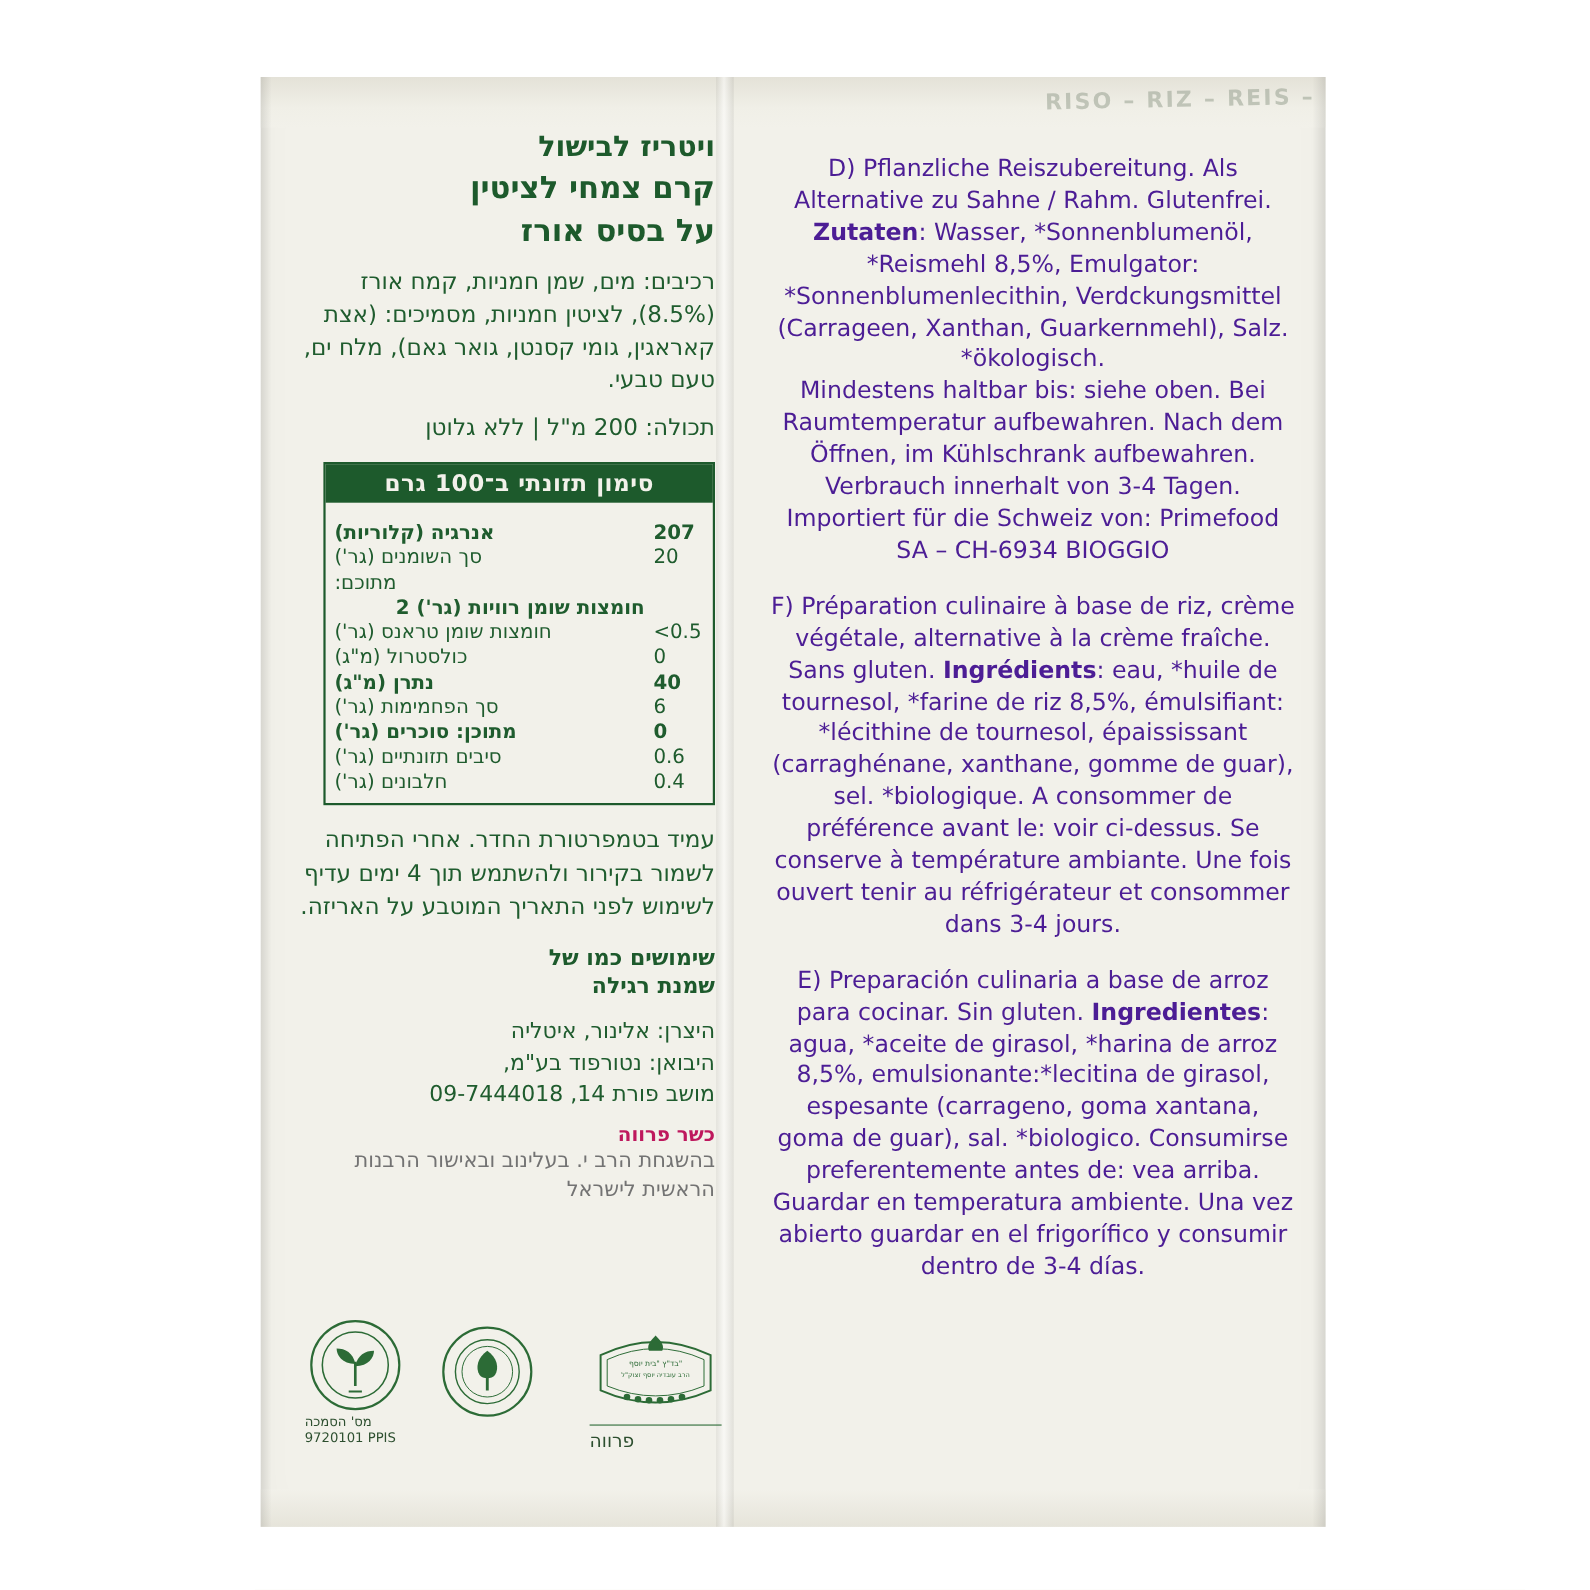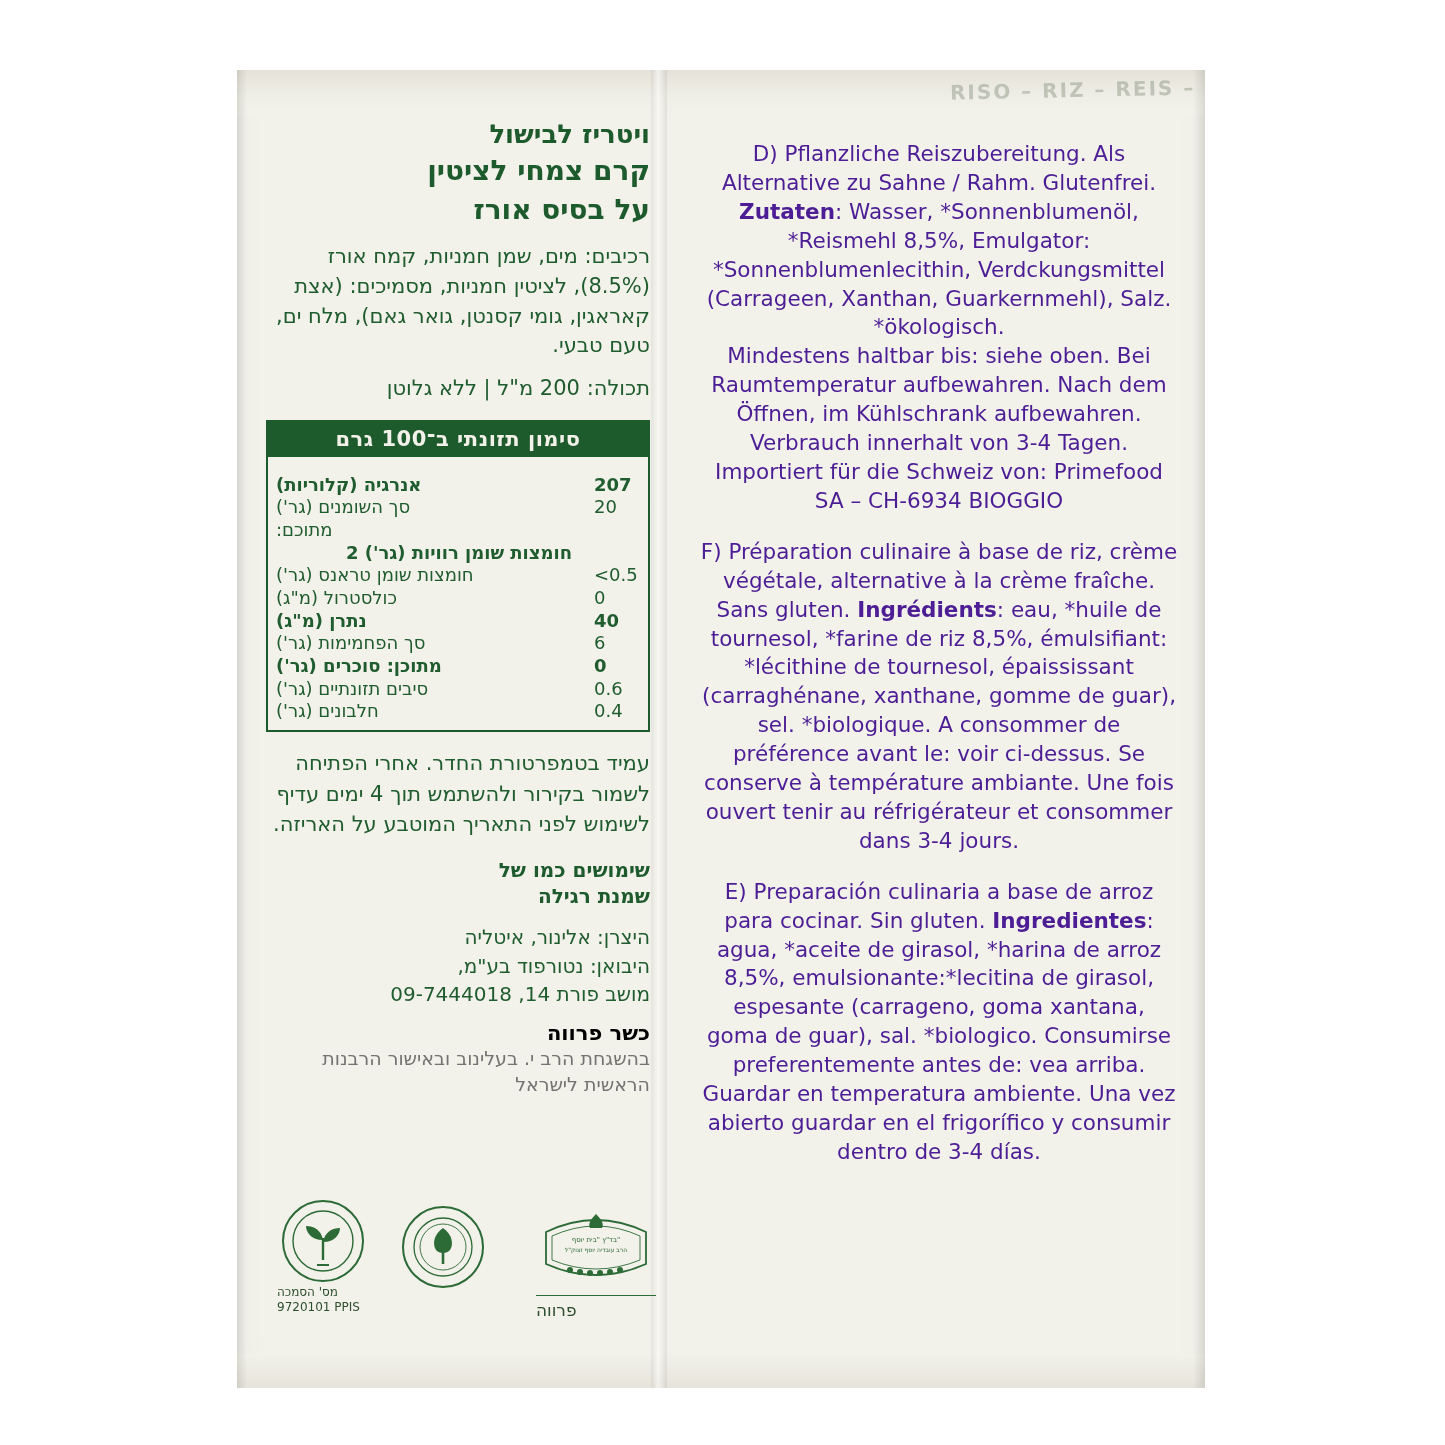--- a/index.html
+++ b/index.html
@@ -106,21 +106,21 @@
     font-size: 21px;
     line-height: 1.45;
     margin-top: 12px;
     color: #1f5c2e;
   }
 
   
   .nutri {
     margin-top: 16px;
     border: 2px solid #1d5a2c;
-    width: 384px;
+    width: 356px;
     box-sizing: border-box;
   }
   .nutri-head {
     background: #1d5a2c;
     color: #f2f1ea;
     font-size: 21px;
     font-weight: bold;
     text-align: center;
     padding: 5px 0 6px;
     letter-spacing: 0.5px;
@@ -156,24 +156,24 @@
     margin-top: 18px;
     color: #1d5a2c;
   }
   .he-maker {
     font-size: 20px;
     line-height: 1.42;
     margin-top: 14px;
     color: #1f5c2e;
   }
   .he-kosher {
-    font-size: 21px;
+    font-size: 18px;
     font-weight: bold;
     margin-top: 12px;
-    color: #000000;
+    color: #be185d;
   }
   .he-kosher-body {
     font-size: 19px;
     line-height: 1.4;
     color: #737373;
   }
 
   
   .certs {
     position: absolute;

